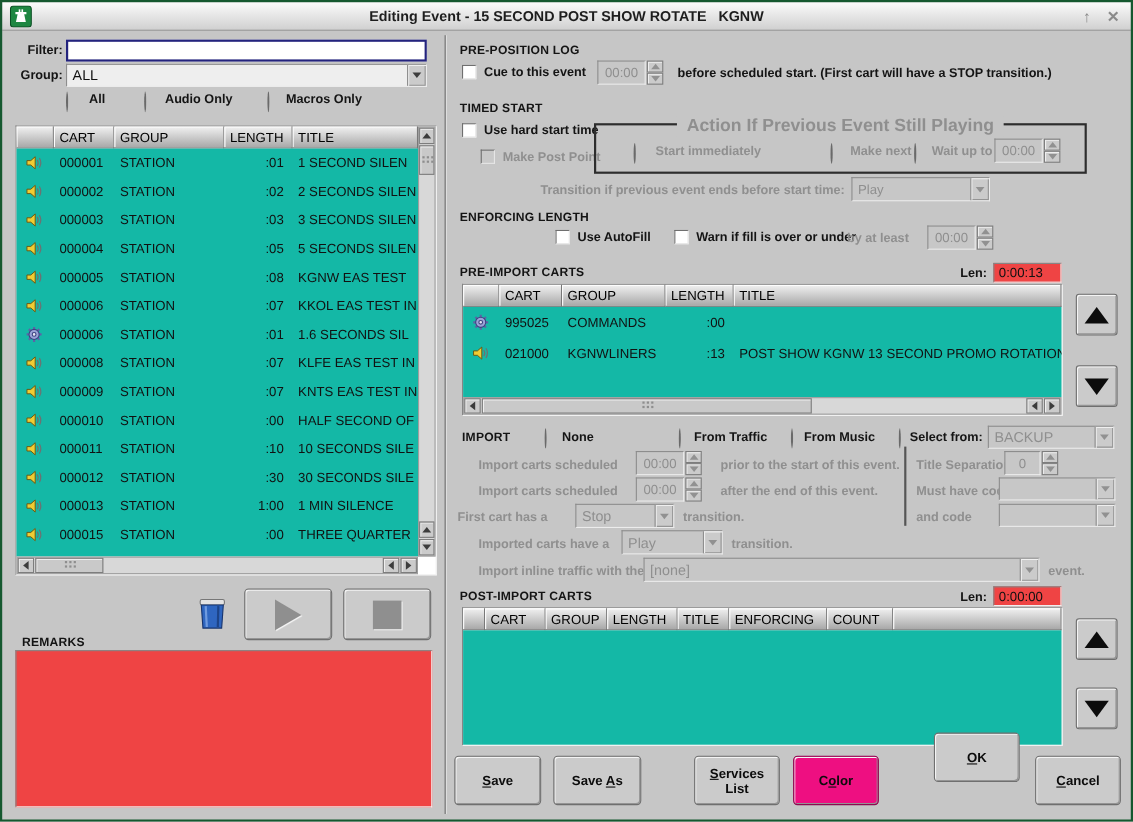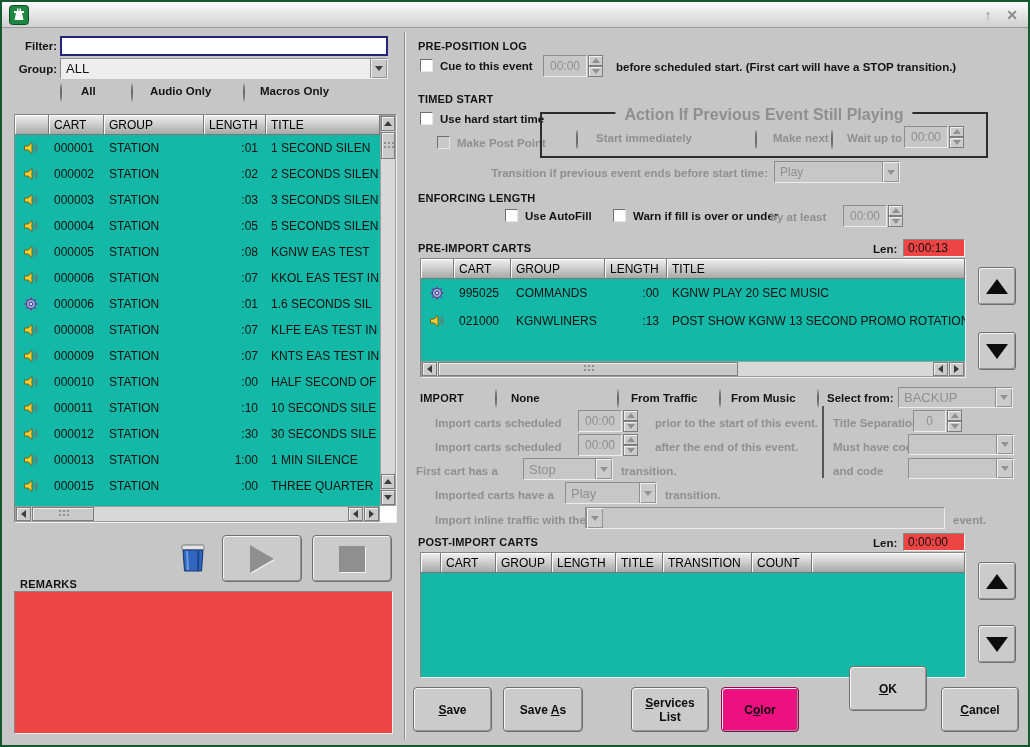--- a/index.html
+++ b/index.html
@@ -107,20 +107,21 @@
 
 
 
 <div id="titlebar">
   <svg class="appicon" viewBox="0 0 20 20">
     <rect x="0.5" y="0.5" width="19" height="19" rx="3" fill="#1e8742" stroke="#0c4f24"></rect>
     <path d="M5 6 h10 v2 h-2 l1.5 7 h-9 L7 8 H5 Z" fill="#ffffff"></path>
     <rect x="8" y="3.5" width="1.5" height="2.5" fill="#ffffff"></rect>
     <rect x="10.5" y="3.5" width="1.5" height="2.5" fill="#ffffff"></rect>
   </svg>
+  <div class="title">Editing Event - 15 SECOND POST SHOW ROTATE &nbsp; KGNW</div>
   <div class="tbbtn" style="right:30px">↑</div>
   <div class="tbbtn" style="right:6px">✕</div>
 </div>
 
 <div id="vdivider"></div>
 
 
 <div class="abs lbl" style="left:14px;top:40px;width:43px;text-align:right">Filter:</div>
 <input class="abs filterfield" style="left: 60px; top: 36px; width: 328px; height: 20px;" value="">
 
@@ -494,21 +495,20 @@
               <line x1="3.2" y1="12.8" x2="5.2" y2="10.8"></line>
               <line x1="10.8" y1="5.2" x2="12.8" y2="3.2"></line>
             </g>
             <circle cx="8" cy="8" r="4.6" fill="#9ba1d6" stroke="#3c4280"></circle>
             <circle cx="8" cy="8" r="1.7" fill="#e8e8f4" stroke="#3c4280"></circle>
           </svg>
         </span>
         <span class="tc" style="width:57px">995025</span>
         <span class="tc" style="width:94px">COMMANDS</span>
         <span class="tc r" style="width:62px">:00</span>
-        <span class="tc" style="flex:1">KGNW PLAY 20 SEC MUSIC</span>
       </div>
       <div class="trow" style="height:28px" data-icon="audio">
         <span class="tc" style="width:33px;padding-left:8px">
           <svg class="ic audio" width="16" height="16" viewBox="0 0 16 16">
             <polygon points="1.5,6 5,6 9,2.5 9,13.5 5,10 1.5,10" fill="#f0cc33" stroke="#6b5a12" stroke-width="0.9"></polygon>
             <path d="M10.8 5.2 Q12.6 8 10.8 10.8 M12.8 3.6 Q15.4 8 12.8 12.4" fill="none" stroke="#707070" stroke-width="1.1"></path>
           </svg>
 
         </span>
         <span class="tc" style="width:57px">021000</span>
@@ -597,20 +597,21 @@
 <div class="abs combo dis" style="left:565px;top:482px;width:92px">
   <span class="cval" style="font-size:13px">Play</span>
   <span class="cbtn">
       <i class="t dn"></i>
     </span>
 </div>
 <span class="abs lbl dis" style="left:665px;top:489px">transition.</span>
 
 <span class="abs lbl dis" style="left:435px;top:514px">Import inline traffic with the</span>
 <div class="abs combo dis" style="left:585px;top:507px;width:360px">
+  <span class="cval" style="font-size:13px">[none]</span>
   <span class="cbtn">
       <i class="t dn"></i>
     </span>
 </div>
 <span class="abs lbl dis" style="left:953px;top:514px">event.</span>
 
 <div class="vline" style="left:822px;top:406px;height:72px"></div>
 <span class="abs lbl dis" style="left:833px;top:417px">Title Separation</span>
 <div class="abs spin dis" style="left:913px;top:410px">
   <span class="val" style="width:33px">0</span>
@@ -643,21 +644,21 @@
 <span class="abs lbl" style="left:873px;top:537px">Len:</span>
 <div class="abs sunken" style="left:903px;top:533px;width:62px;height:18px;font-size:12px;color:#111;display:flex;align-items:center;padding-left:4px">0:00:00</div>
 
 <div class="tbl" id="postImportTable" style="left:420px;top:552px;width:546px;height:126px">
   <div class="thead">
     <span class="th" style="width:20px"></span>
     <span class="th" style="width:55px">CART</span>
     <span class="th" style="width:56px">GROUP</span>
     <span class="th" style="width:64px">LENGTH</span>
     <span class="th" style="width:47px">TITLE</span>
-    <span class="th" style="width:89px">TRANSITION</span>
+    <span class="th" style="width:89px">ENFORCING</span>
     <span class="th" style="width:60px">COUNT</span>
     <span class="th" style="flex:1"></span>
   </div>
   <div class="rows" style="left:0;top:20px;right:0;bottom:0"></div>
 </div>
 <div class="bigbtn raised" style="left:978px;top:562px">
     <i class="bt-up"></i>
   </div>
 <div class="bigbtn raised" style="left:978px;top:625px">
     <i class="bt-dn"></i>

